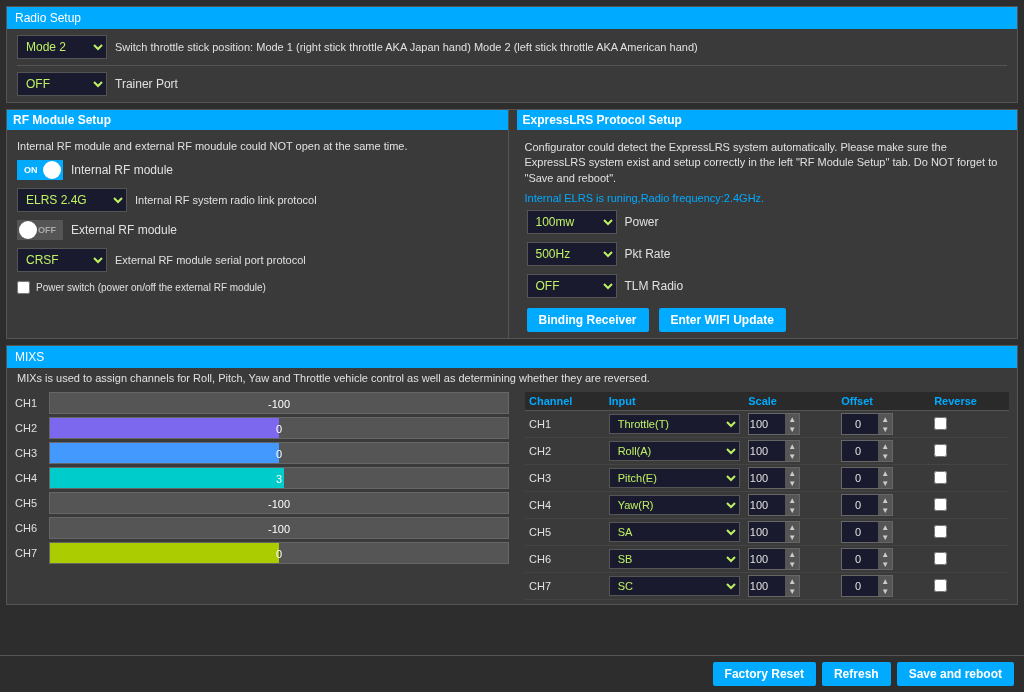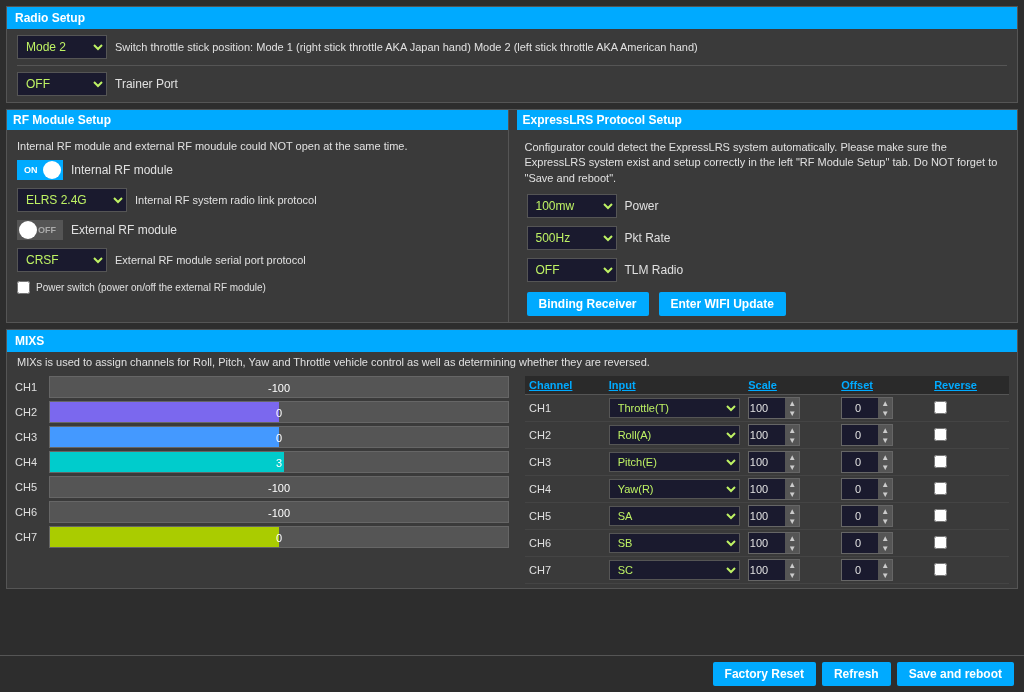--- a/index.html
+++ b/index.html
@@ -8,21 +8,21 @@
       font-family: Arial, sans-serif;
       font-size: 12px;
       color: #e0e0e0;
       width: 1024px;
       height: 692px;
       overflow: hidden;
     }
     .section-header {
       background: #00aaff;
       color: #fff;
-      font-weight: bold;
+      font-weight: normal;
       padding: 4px 8px;
       font-size: 12px;
     }
     .panel {
       background: #3a3a3a;
       border: 1px solid #555;
       margin: 6px;
     }
     .radio-setup-panel {
       margin: 6px;
@@ -189,21 +189,20 @@
       width: 100%;
       border-collapse: collapse;
       font-size: 11px;
     }
     .mix-table th {
       background: #2a2a2a;
       color: #00aaff;
       padding: 3px 4px;
       text-align: left;
       border-bottom: 1px solid #555;
-      text-decoration: underline;
     }
     .mix-table td {
       padding: 2px 4px;
       border-bottom: 1px solid #444;
       vertical-align: middle;
     }
     .mix-table select {
       width: 100%;
       height: 20px;
       font-size: 11px;
@@ -324,20 +323,21 @@
 
     <div class="checkbox-row">
       <input type="checkbox" style="">
       <span style="font-size:10px;">Power switch (power on/off the external RF module)</span>
     </div>
   </div>
 
   <div style="flex:1;padding:0;">
     <div class="col-header">ExpressLRS Protocol Setup</div>
     <div class="info-text">Configurator could detect the ExpressLRS system automatically. Please make sure the ExpressLRS system exist and setup correctly in the left "RF Module Setup" tab. Do NOT forget to "Save and reboot".</div>
+    <div class="status-text">Internal ELRS is runing,Radio frequency:2.4GHz.</div>
 
     <div class="row" style="padding:4px 10px;">
       <select class="power-select">
         <option>50mw</option>
         <option selected="">100mw</option>
         <option>250mw</option>
         <option>500mw</option>
       </select>
       <span>Power</span>
     </div>

